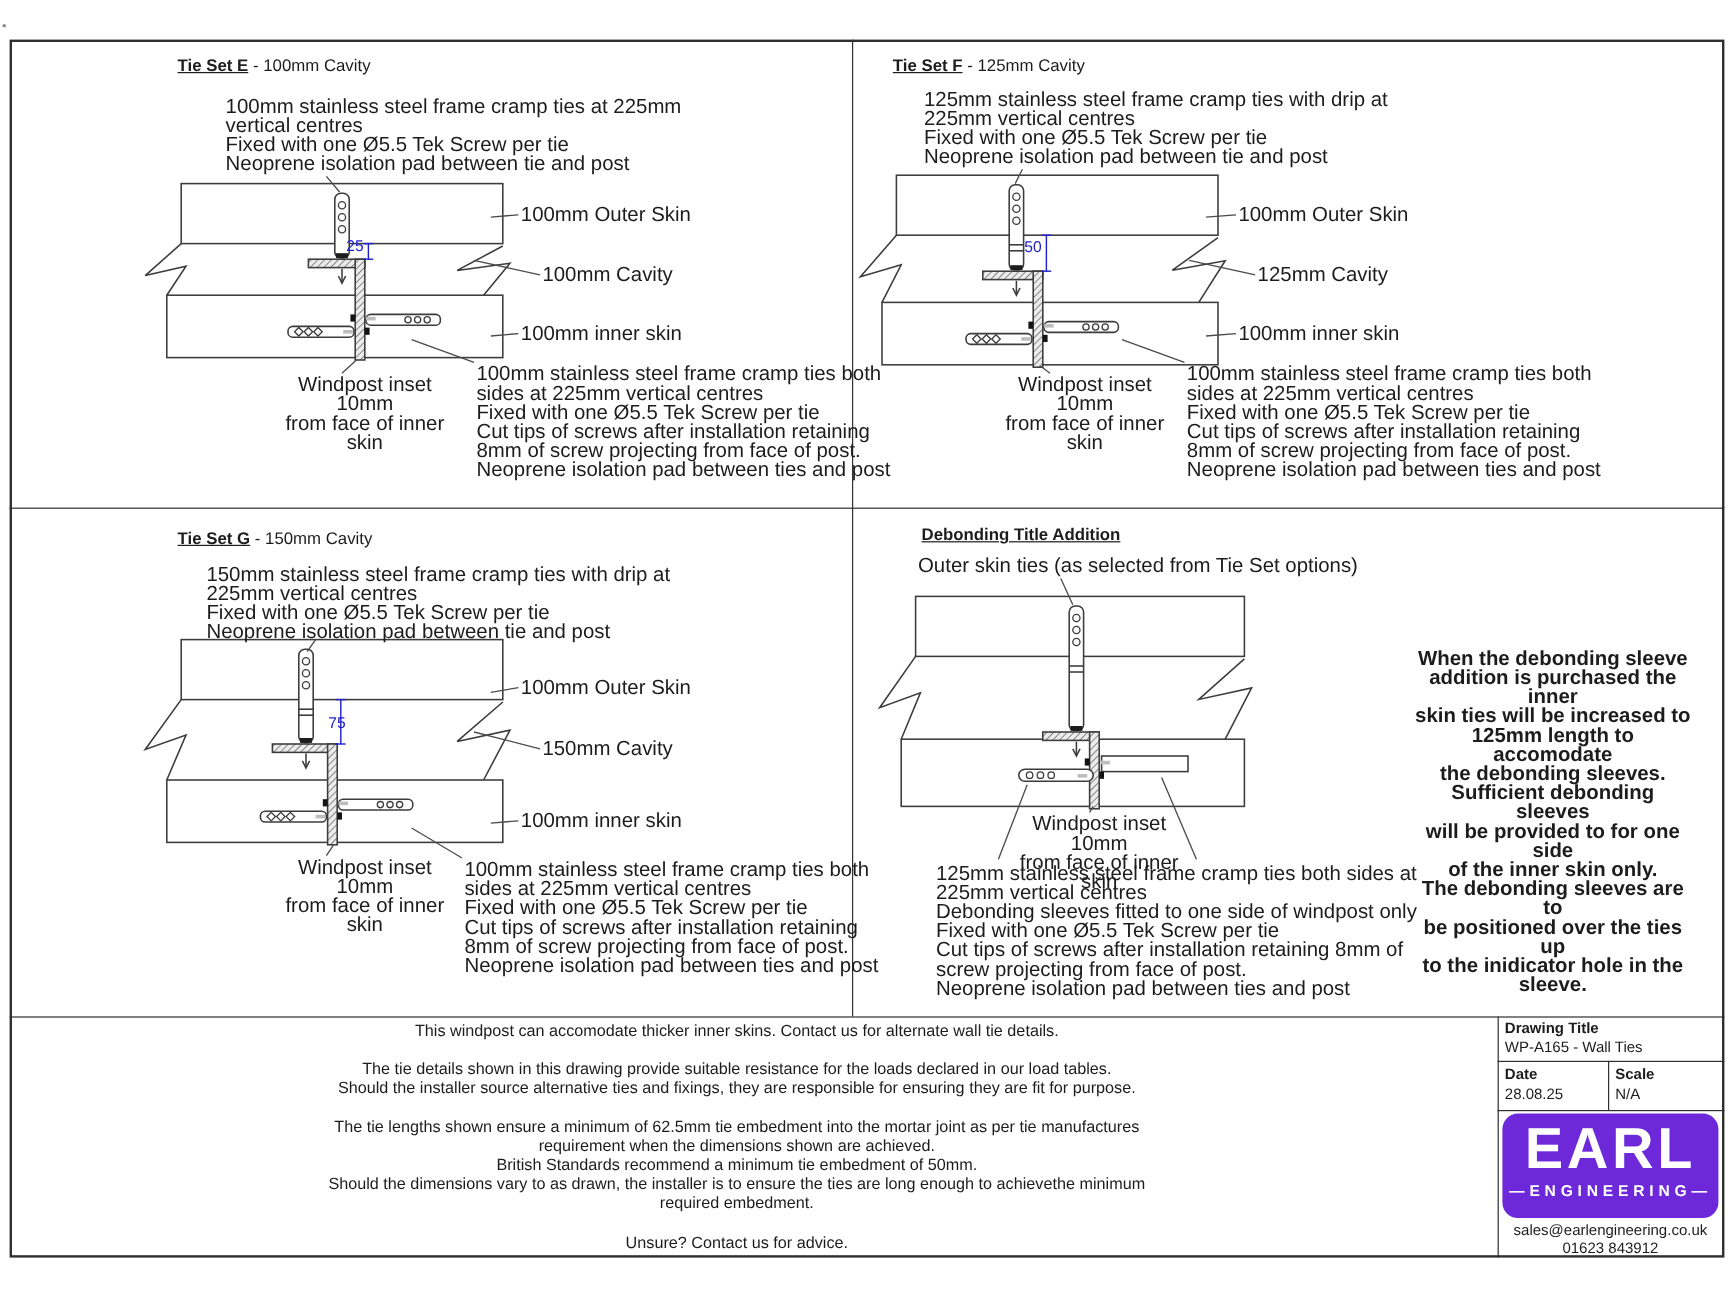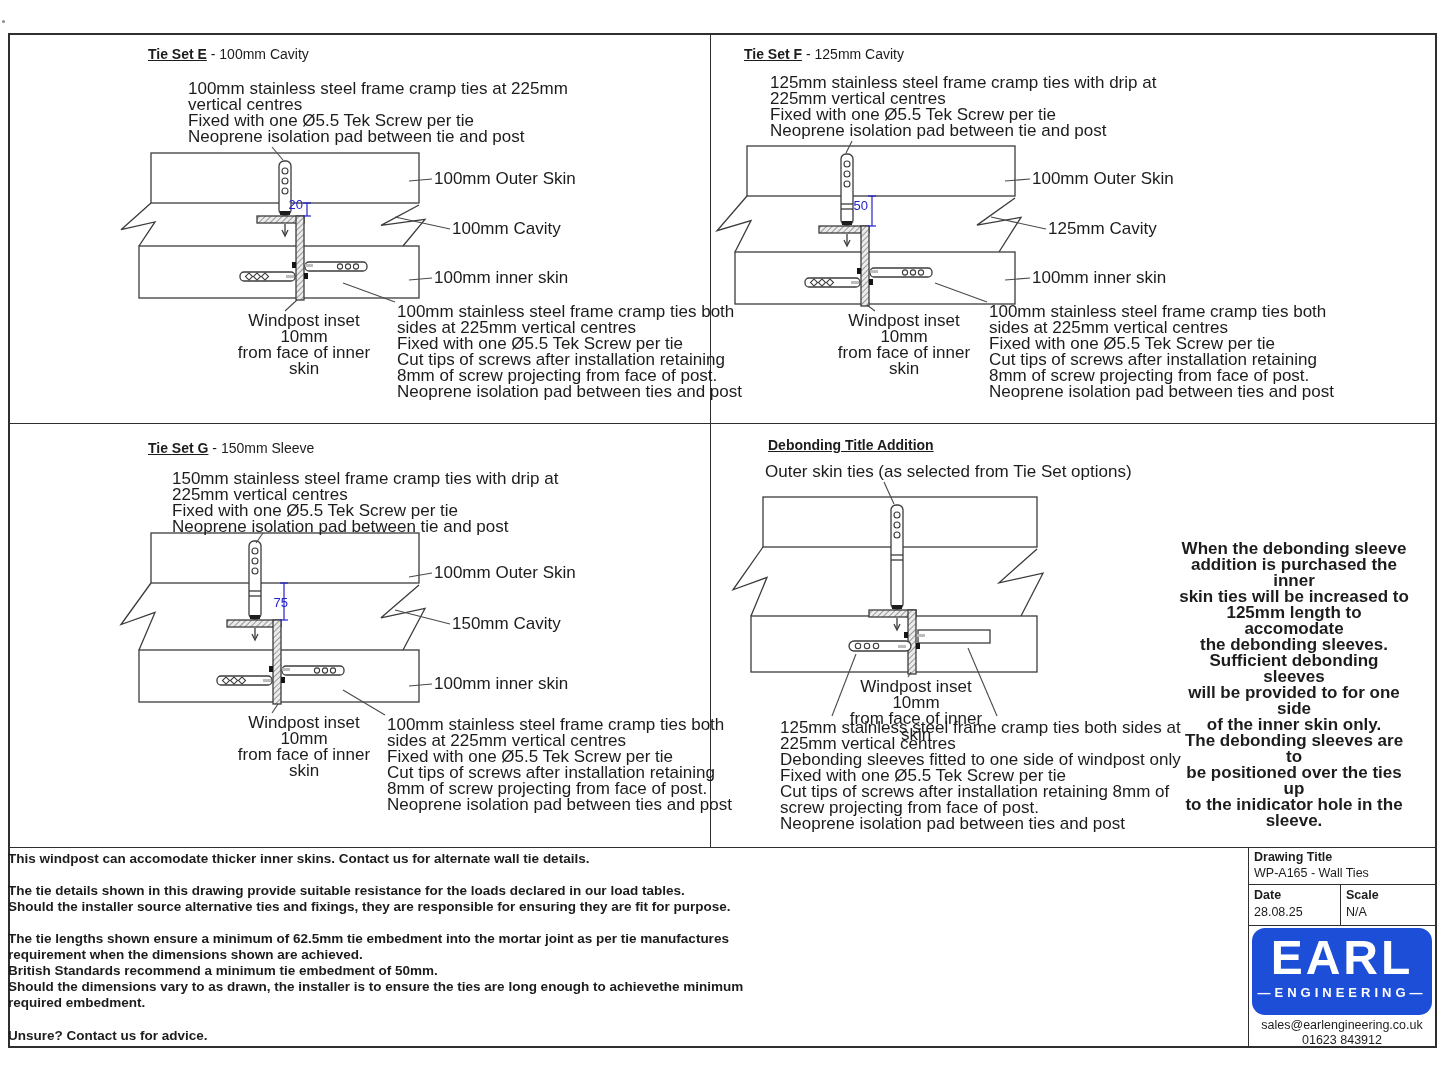--- a/index.html
+++ b/index.html
@@ -9,26 +9,26 @@
   .t{font-size:17px;line-height:16px;white-space:pre-line}
   .b{font-weight:bold}
   .u{text-decoration:underline}
   .c{text-align:center}
   .ttl{font-size:14px}
   .dim{color:#2222cc;font-size:13px;width:22px;text-align:right;font-weight:normal}
   .hline{height:0;border-top:1.5px solid #2f2f2f}
   .vline{width:0;border-left:1.5px solid #2f2f2f}
   #sheet-border{left:8px;top:33px;width:1429px;height:1015px;border:2px solid #2f2f2f}
   #diagram-layer{left:0;top:0;width:1445px;height:1084px;pointer-events:none}
-  .logo{background:#1d4ed8;border-radius:13px;color:#fff;text-align:center}
+  .logo{background:#6d28d9;border-radius:13px;color:#fff;text-align:center}
   .logo-main{font-size:48px;font-weight:bold;letter-spacing:3px;line-height:52px;margin-top:4px}
   .logo-sub{font-size:13px;font-weight:bold;letter-spacing:4px;line-height:14px;margin-top:2px}
   .tb-label{font-size:12.5px;font-weight:bold;}
   .tb-val{font-size:12.5px}
-  .foot{font-weight:bold;text-align:left;white-space:pre-line;font-size:13.5px;line-height:16px}
+  .foot{font-weight:normal;text-align:center;white-space:pre-line;font-size:13.5px;line-height:16px}
   .stray{width:3px;height:3px;background:#8a8a8a;border-radius:50%}
 </style>
 </head>
 <body>
 
 <div class="abs stray" style="left:2px;top:20px"></div>
 
 <div class="abs" id="sheet-border"></div>
 <div class="abs vline" style="left:710px;top:33px;height:814px"></div>
 <div class="abs hline" style="left:8px;top:423px;width:1429px"></div>
@@ -178,21 +178,21 @@
   </svg>
 
 <div class="abs ttl" style="left:148px;top:46px"><span class="b u">Tie Set E</span><span> - 100mm Cavity</span></div>
 <div class="abs t" style="left:188px;top:81px">100mm stainless steel frame cramp ties at 225mm
 vertical centres
 Fixed with one Ø5.5 Tek Screw per tie
 Neoprene isolation pad between tie and post</div>
 <div class="abs t" style="left:434px;top:171px">100mm Outer Skin</div>
 <div class="abs t" style="left:452px;top:221px">100mm Cavity</div>
 <div class="abs t" style="left:434px;top:270px">100mm inner skin</div>
-<div class="abs dim" style="left:281px;top:197px">20</div>
+<div class="abs dim" style="left:281px;top:197px">25</div>
 <div class="abs t c" style="left:234px;top:313px;width:140px">Windpost inset 10mm
 from face of inner skin</div>
 <div class="abs t" style="left:397px;top:304px">100mm stainless steel frame cramp ties both
 sides at 225mm vertical centres
 Fixed with one Ø5.5 Tek Screw per tie
 Cut tips of screws after installation retaining
 8mm of screw projecting from face of post.
 Neoprene isolation pad between ties and post</div>
 
 <div class="abs ttl" style="left:744px;top:46px"><span class="b u">Tie Set F</span><span> - 125mm Cavity</span></div>
@@ -206,21 +206,21 @@
 <div class="abs dim" style="left:846px;top:198px">50</div>
 <div class="abs t c" style="left:834px;top:313px;width:140px">Windpost inset 10mm
 from face of inner skin</div>
 <div class="abs t" style="left:989px;top:304px">100mm stainless steel frame cramp ties both
 sides at 225mm vertical centres
 Fixed with one Ø5.5 Tek Screw per tie
 Cut tips of screws after installation retaining
 8mm of screw projecting from face of post.
 Neoprene isolation pad between ties and post</div>
 
-<div class="abs ttl" style="left:148px;top:440px"><span class="b u">Tie Set G</span><span> - 150mm Sleeve</span></div>
+<div class="abs ttl" style="left:148px;top:440px"><span class="b u">Tie Set G</span><span> - 150mm Cavity</span></div>
 <div class="abs t" style="left:172px;top:471px">150mm stainless steel frame cramp ties with drip at
 225mm vertical centres
 Fixed with one Ø5.5 Tek Screw per tie
 Neoprene isolation pad between tie and post</div>
 <div class="abs t" style="left:434px;top:565px">100mm Outer Skin</div>
 <div class="abs t" style="left:452px;top:616px">150mm Cavity</div>
 <div class="abs t" style="left:434px;top:676px">100mm inner skin</div>
 <div class="abs dim" style="left:266px;top:595px">75</div>
 <div class="abs t c" style="left:234px;top:715px;width:140px">Windpost inset 10mm
 from face of inner skin</div>

